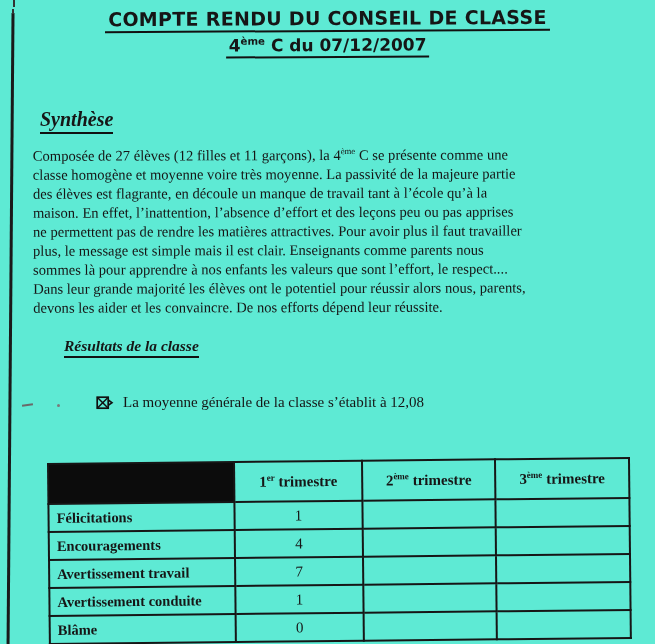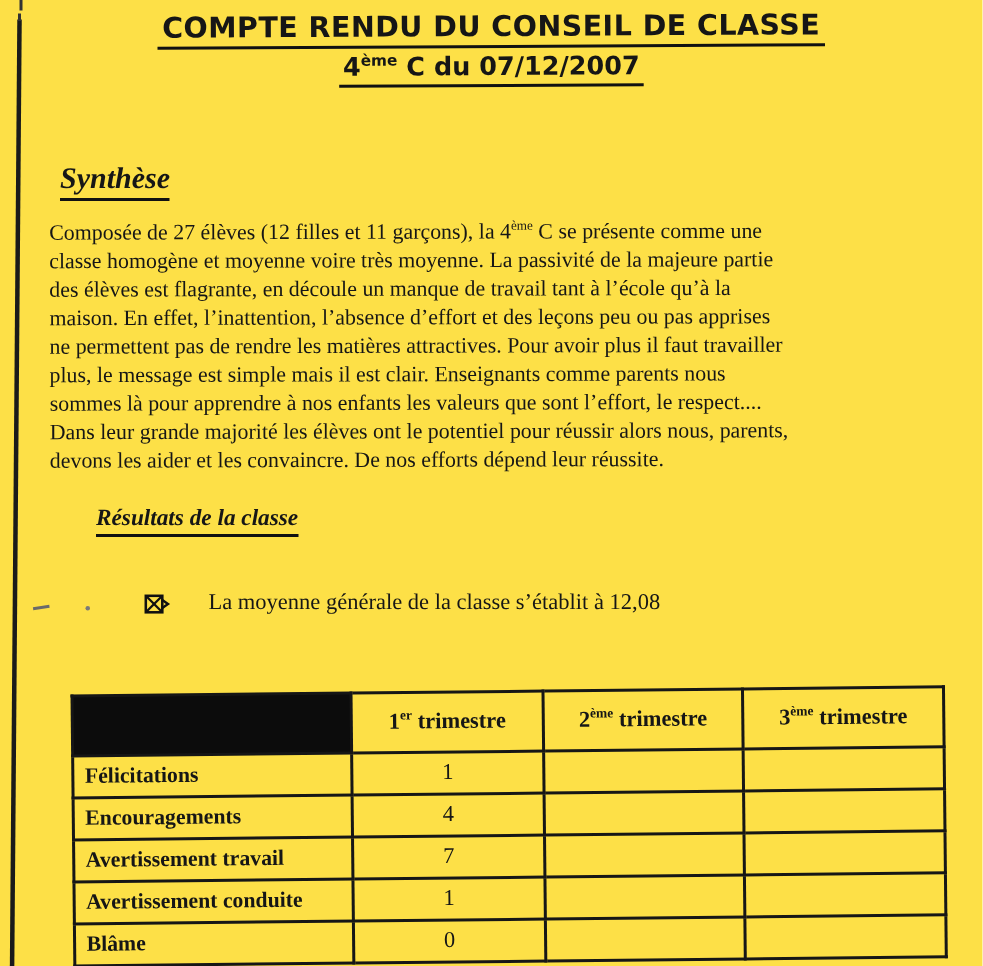--- a/index.html
+++ b/index.html
@@ -1,20 +1,20 @@
 <!DOCTYPE html>
 <html><head>
 <meta charset="utf-8">
 <style>
   html, body { margin: 0; padding: 0; background: #ffffff; }
   .page {
     position: relative;
     width: 655px;
     height: 644px;
-    background: #fde047;
+    background: #5eead4;
     overflow: hidden;
     color: #161616;
     font-family: "Liberation Serif", serif;
   }
 
   
   .scan-edge {
     position: absolute; left: 9px; top: 13px;
     width: 3px; height: 640px; background: #1a1a1a;
     transform: rotate(0.45deg);
@@ -64,21 +64,21 @@
   .para {
     position: absolute; left: 33px; top: 146px; width: 605px;
     font-size: 14.6px; line-height: 19px;
     transform: rotate(-0.15deg);
   }
   .para .line { white-space: nowrap; }
 
   
   .bullet {
     position: absolute; left: 96px;
-    display: flex; align-items: center; gap: 25px;
+    display: flex; align-items: center; gap: 9px;
     font-size: 15px;
   }
   .bullet-1 { top: 394px; }
   .bullet-2 { top: 434px; }
   .bullet svg { display: block; }
 
   
   .table-wrap {
     position: absolute; left: 47px; top: 463px;
     transform: rotate(-0.6deg);

